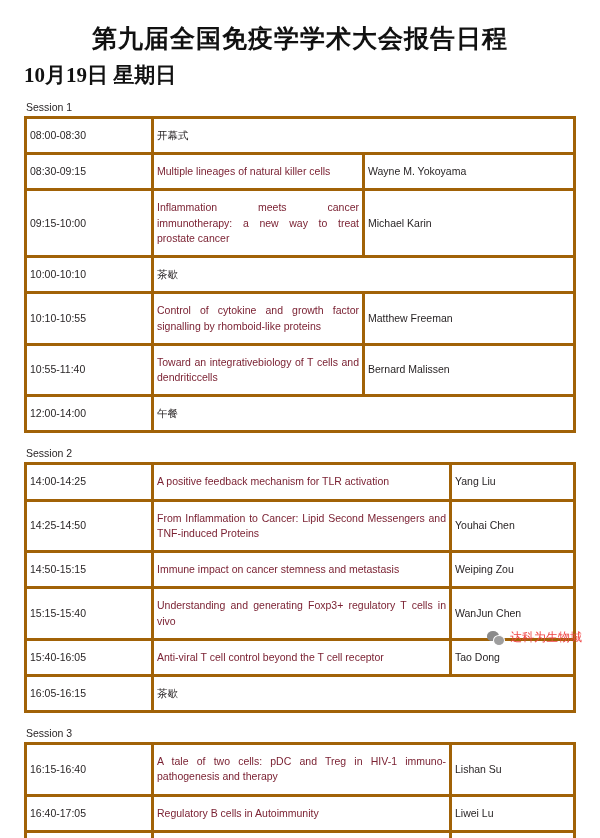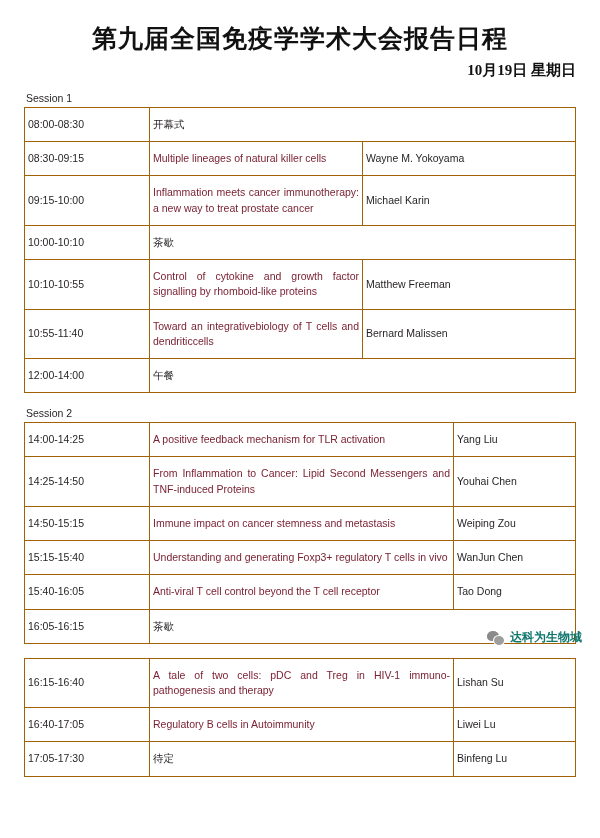--- a/index.html
+++ b/index.html
@@ -26,41 +26,41 @@
     text-align: center;
     font-family: "Liberation Serif", serif;
     font-weight: bold;
     font-size: 25px;
     letter-spacing: 1px;
     color: #111111;
     margin: 8px 0 2px 0;
     white-space: nowrap;
   }
   .doc-date {
-    text-align: right;
+    text-align: left;
     font-family: "Liberation Serif", serif;
     font-weight: bold;
-    font-size: 15px;
+    font-size: 21px;
     color: #111111;
     margin: 6px 0 12px 0;
   }
   .session-label {
     font-size: 10.5px;
     color: #231f20;
     margin: 0 0 3px 2px;
     font-family: "Liberation Sans", sans-serif;
   }
   table.schedule {
     width: 100%;
     border-collapse: collapse;
     table-layout: fixed;
     margin-bottom: 14px;
   }
   table.schedule td {
-    border: 1px solid #a16207;
+    border: 3px solid #a16207;
     padding: 9px 3px;
     vertical-align: middle;
     font-size: 10.5px;
     line-height: 1.45;
   }
   td.time {
     width: 118px;
     color: #231f20;
     white-space: nowrap;
   }
@@ -78,23 +78,22 @@
     color: #231f20;
     white-space: nowrap;
   }
   .footer-badge {
     position: absolute;
     right: 18px;
     bottom: 10px;
     display: flex;
     align-items: center;
     gap: 6px;
-    color: #0f766e;
+    color: #ef4444;
     font-size: 12px;
-    font-weight: bold;
   }
   .wechat-icon {
     width: 17px;
     height: 14px;
     display: inline-block;
     position: relative;
   }
   .wechat-icon .b1 {
     position: absolute;
     left: 0; top: 0;
@@ -184,20 +183,21 @@
             <td class="time">15:40-16:05</td>
             <td class="topic">Anti-viral T cell control beyond the T cell receptor</td>
             <td class="speaker">Tao Dong</td>
           </tr>
           <tr>
             <td class="time">16:05-16:15</td>
             <td class="topic cn" colspan="2">茶歇</td>
           </tr>
         </tbody>
       </table>
+      <div class="session-label">Session 3</div>
       <table class="schedule">
         <tbody>
           <tr>
             <td class="time">16:15-16:40</td>
             <td class="topic">A tale of two cells: pDC and Treg in HIV-1 immuno-pathogenesis and therapy</td>
             <td class="speaker">Lishan Su</td>
           </tr>
           <tr>
             <td class="time">16:40-17:05</td>
             <td class="topic">Regulatory B cells in Autoimmunity</td>

